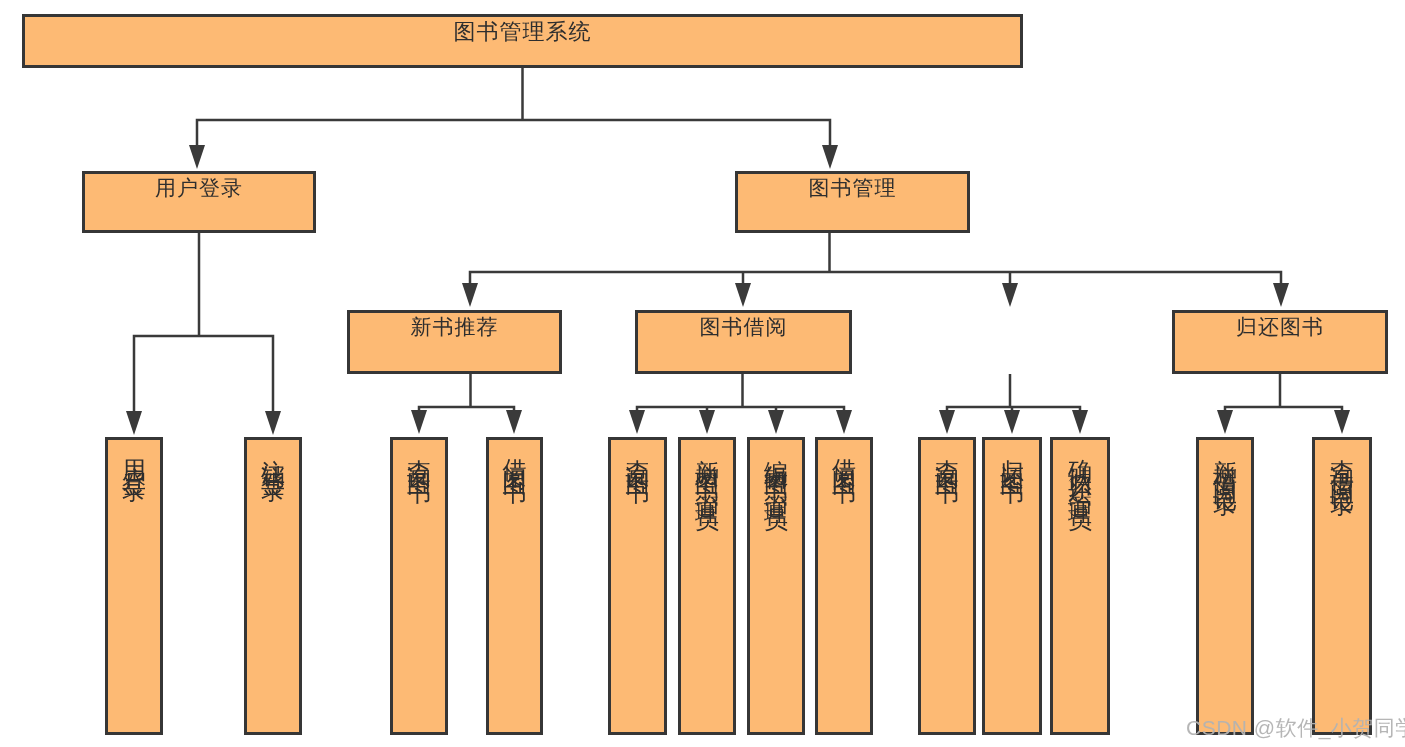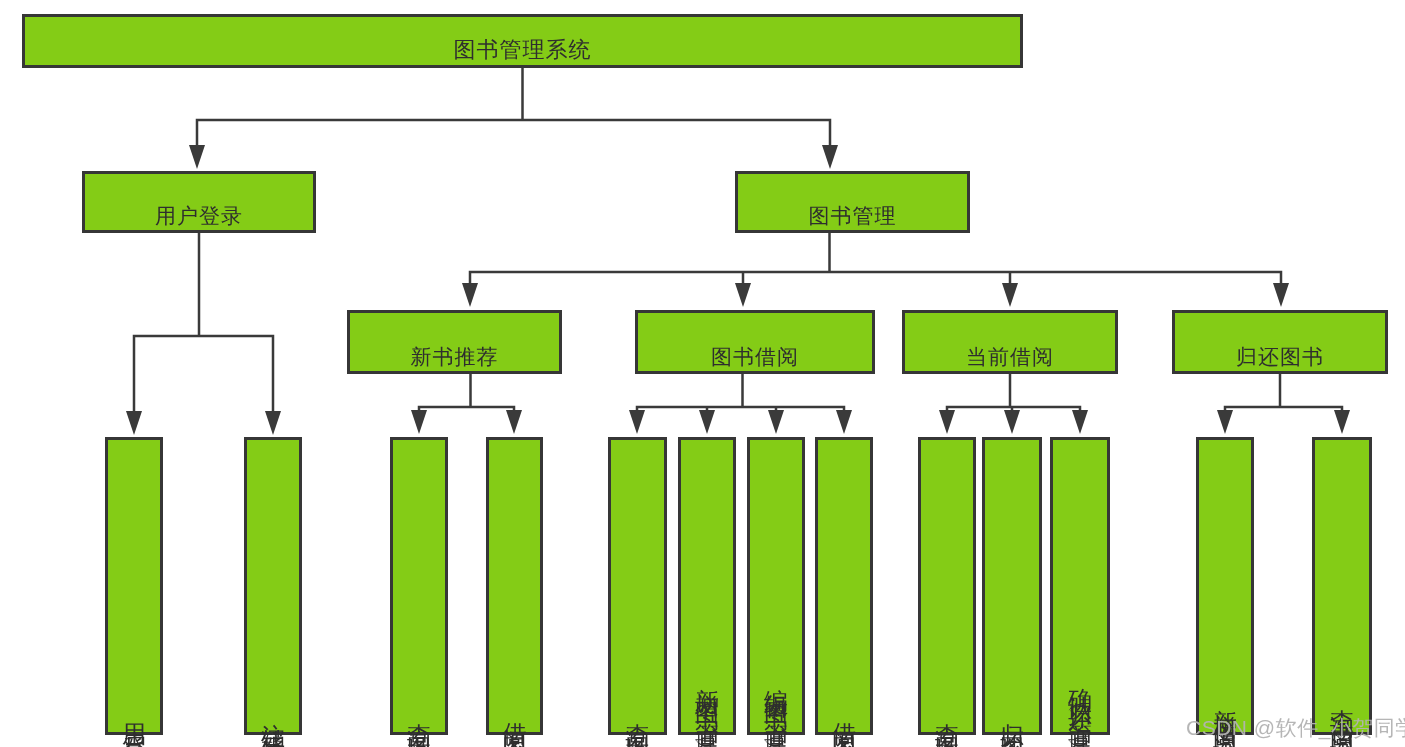--- a/index.html
+++ b/index.html
@@ -13,24 +13,24 @@
   }
   .connectors {
     position: absolute;
     left: 0; top: 0;
     width: 1405px; height: 747px;
     pointer-events: none;
   }
   .node {
     position: absolute;
     box-sizing: border-box;
-    background: #84cc16;
+    background: #fdba74;
     border: 3px solid #363636;
     display: flex;
-    align-items: flex-end;
+    align-items: flex-start;
     justify-content: center;
     color: #2e2e2e;
   }
   .node.root span { font-size: 22px; letter-spacing: 1px; }
   .node.branch span { font-size: 21px; letter-spacing: 1px; }
   .node.leaf .vtext {
     writing-mode: vertical-rl;
     text-orientation: mixed;
     font-size: 24px;
     letter-spacing: 7px;
@@ -107,25 +107,22 @@
   <div class="node branch" style="left:82px; top:171px; width:234px; height:62px;">
     <span>用户登录</span>
   </div>
   <div class="node branch" style="left:712px; top:171px; width:235px; height:62px;margin-left:23px;">
     <span>图书管理</span>
   </div>
 
   <div class="node branch" style="left:347px; top:310px; width:215px; height:64px;">
     <span>新书推荐</span>
   </div>
-  <div class="node branch" style="left:635px; top:310px; width:240px; height:64px;">
+  <div class="node branch" style="left:635px; top:310px; width:217px; height:64px;">
     <span>图书借阅</span>
-  </div>
-  <div class="node branch" style="left:902px; top:310px; width:216px; height:64px;">
-    <span>当前借阅</span>
   </div>
   <div class="node branch" style="left:1172px; top:310px; width:216px; height:64px;">
     <span>归还图书</span>
   </div>
 
   <div class="node leaf" style="left:105px; top:437px; width:58px; height:298px;">
     <span class="vtext">用户登录</span>
   </div>
   <div class="node leaf" style="left:244px; top:437px; width:58px; height:298px;">
     <span class="vtext">注销登录</span>

